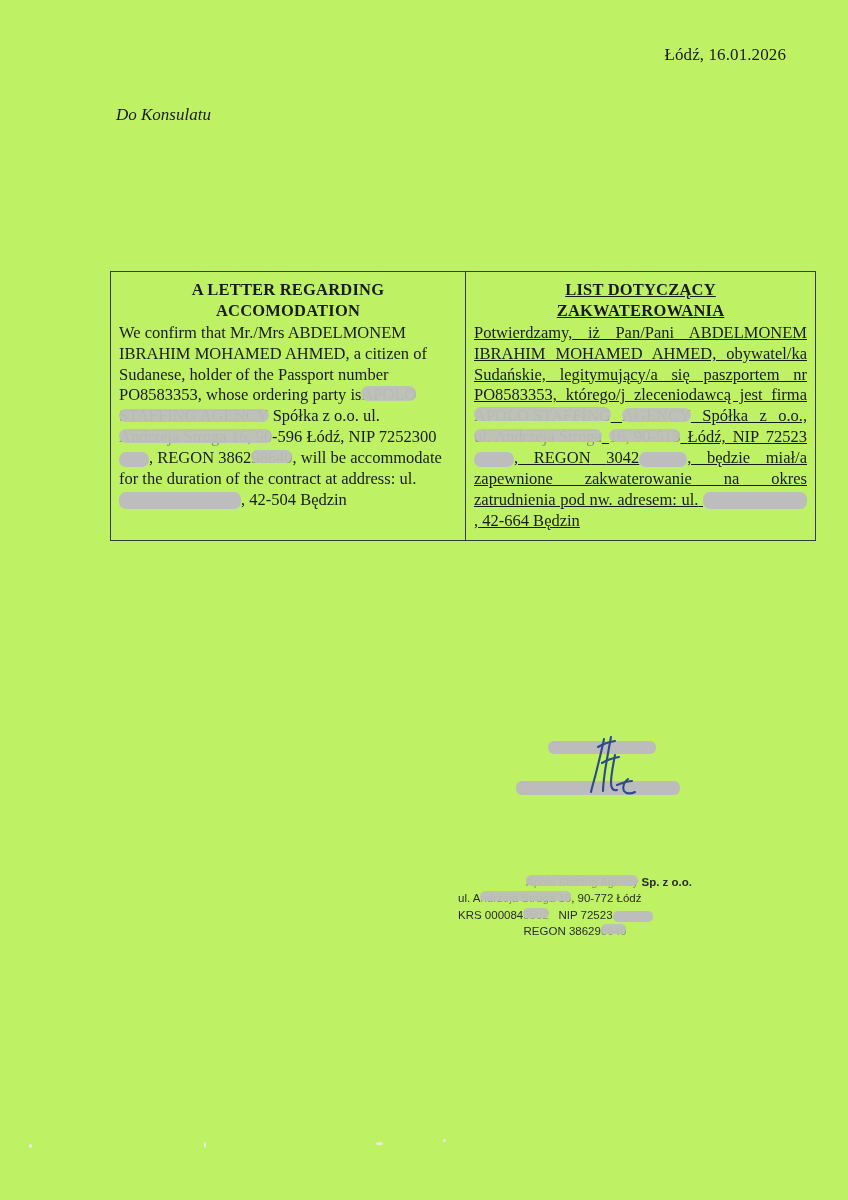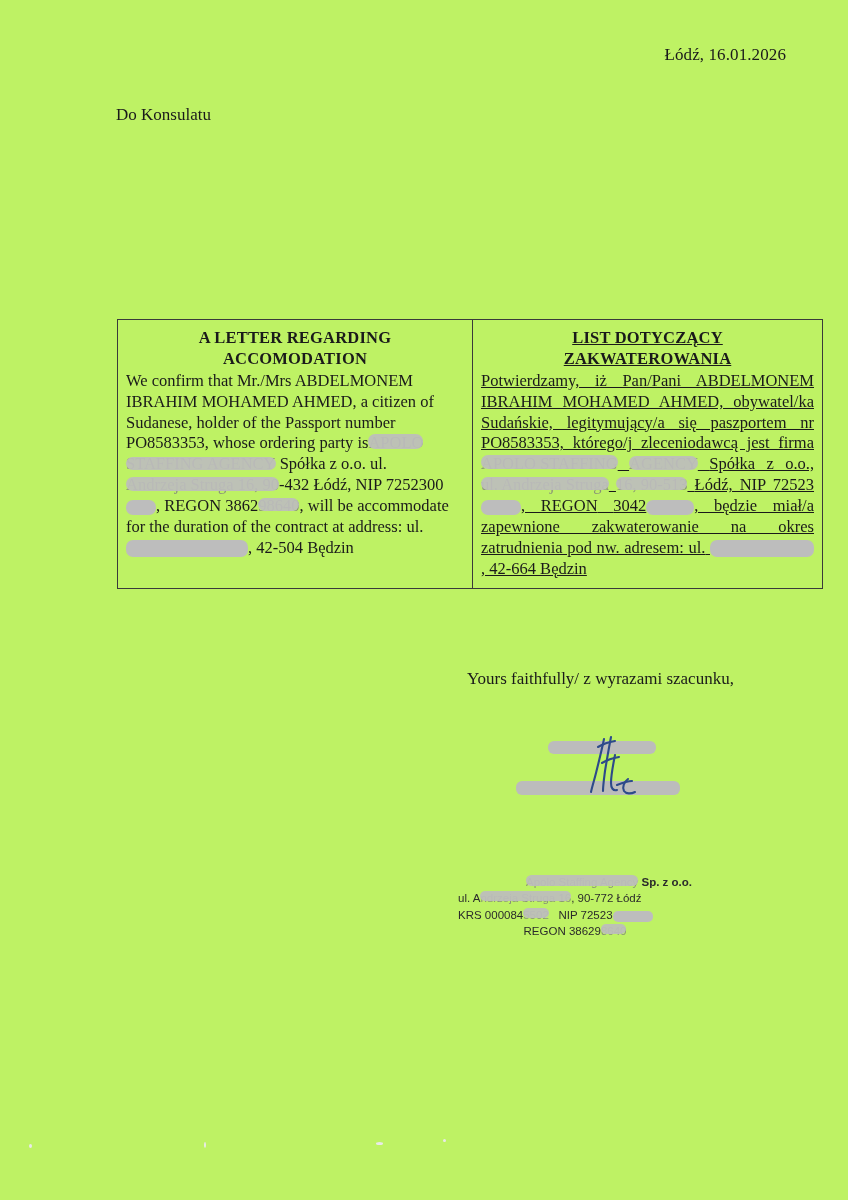--- a/index.html
+++ b/index.html
@@ -31,32 +31,32 @@
     letter-spacing: 0.1px;
   }
 
   
   .addressee {
     position: absolute;
     top: 103px;
     left: 116px;
     font-size: 17px;
     line-height: 1.42;
+    font-style: italic;
   }
   .addressee div { white-space: nowrap; }
 
   
   .letter-table {
     position: absolute;
-    left: 117px;
+    left: 110px;
     top: 271px;
     width: 671px;
     border-collapse: collapse;
     table-layout: fixed;
-    margin-top: 48px;
   }
   .letter-table td {
     border: 1.3px solid #3a3a3a;
     vertical-align: top;
     padding: 7px 8px 9px 8px;
   }
   .cell-left  { width: 338px; }
   .cell-right { width: 333px; text-decoration: underline; }
 
   .cell-title {
@@ -178,21 +178,21 @@
   <table class="letter-table">
     <tbody>
         <tr>
 
       <td class="cell-left">
         <div class="cell-title">
           <div>A LETTER REGARDING</div>
           <div>ACCOMODATION</div>
         </div>
         <div class="cell-body"><span>We confirm that Mr./Mrs ABDELMONEM IBRAHIM MOHAMED AHMED, a citizen of Sudanese, holder of the Passport number PO8583353, whose ordering party is</span><span class="ghostwrap"><span class="ghost">APOLO</span><span class="veil" style="top:1px;height:15px;width:100%;"></span></span><span class="ghostwrap"><span class="ghost">STAFFING AGENCY</span><span class="veil" style="top:3px;height:13px;width:100%;"></span></span>
-          <span>Spółka z o.o. ul.</span><br><span class="ghostwrap"><span class="ghost">Andrzeja Struga 16, 90</span><span class="veil" style="top:2px;height:14px;width:100%;"></span></span><span>-432 Łódź, NIP</span>
+          <span>Spółka z o.o. ul.</span><br><span class="ghostwrap"><span class="ghost">Andrzeja Struga 16, 90</span><span class="veil" style="top:2px;height:14px;width:100%;"></span></span><span>-596 Łódź, NIP</span>
           <span>7252300</span><span class="redact" style="width:30px;"></span><span>, REGON 3862</span><span class="ghostwrap"><span class="ghost">98640</span><span class="veil" style="top:2px;height:13px;width:100%;"></span></span><span>, will be accommodate for the duration of the contract at address: ul.</span>
           <span class="redact tall" style="width:122px;"></span><span>, 42-504</span>
           <span>Będzin</span>
         </div>
       </td>
 
       <td class="cell-right">
         <div class="cell-title">
           <div>LIST DOTYCZĄCY</div>
           <div>ZAKWATEROWANIA</div>
@@ -206,21 +206,20 @@
           <span>Łódź, NIP 72523</span><span class="redact" style="width:40px;"></span><span>, REGON</span>
           <span>3042</span><span class="redact" style="width:48px;"></span><span>, będzie miał/a zapewnione zakwaterowanie na okres zatrudnienia pod nw. adresem: ul.</span>
           <span class="redact tall" style="width:104px;"></span><span>, 42-664 Będzin</span>
         </div>
       </td>
 
     </tr>
   </tbody>
     </table>
 
-  <div class="closing">Yours faithfully/ z wyrazami szacunku,</div>
 
   <div class="signature-block">
     <div class="sig-bar sig-bar-top"></div>
     <div class="sig-bar sig-bar-bottom"></div>
     <svg class="sig-ink" viewBox="0 0 180 68">
       <g fill="none" stroke="#2d4a8a" stroke-width="2.1" stroke-linecap="round" stroke-linejoin="round">
         <path d="M88 6 C86 16, 83 28, 80 40 C78 48, 76 54, 75 59"></path>
         <path d="M95 4 C93 14, 91 26, 89 38 C88 46, 87 53, 87 58"></path>
         <path d="M82 14 C87 11, 93 9, 99 8"></path>
         <path d="M86 30 C91 27, 97 25, 103 24"></path>

